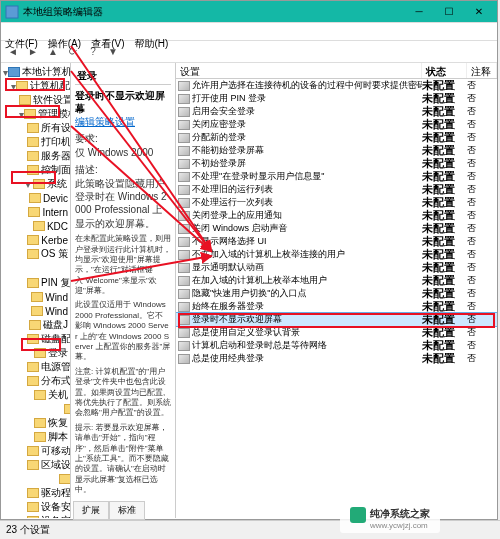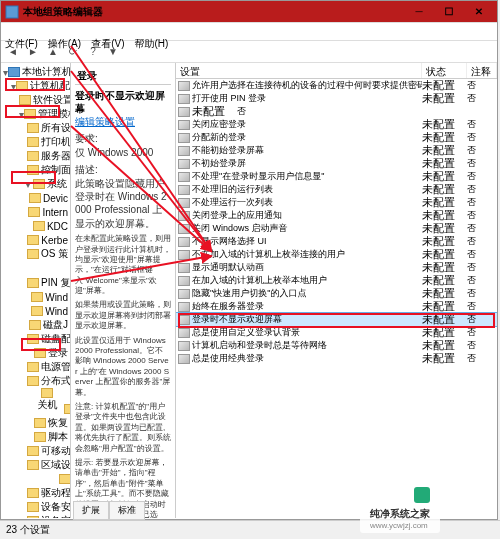--- a/index.html
+++ b/index.html
@@ -1,18 +1,18 @@
 <!DOCTYPE html>
 <html><head>
 <meta charset="utf-8">
 <style>
 *{margin:0;padding:0;box-sizing:border-box;font-family:"Microsoft YaHei","Segoe UI",sans-serif;font-size:10px;}
 body{background:#f0f0f0;width:500px;height:539px;overflow:hidden;position:relative;}
 .window{background:#fff;border:1px solid #999;width:498px;height:520px;position:relative;}
-.titlebar{height:22px;background:#b91c1c;border-bottom:1px solid #ddd;display:flex;align-items:center;padding:0 4px;font-weight:bold;}
+.titlebar{height:22px;background:#14b8a6;border-bottom:1px solid #ddd;display:flex;align-items:center;padding:0 4px;}
 .titlebar .icon{width:14px;height:14px;margin-right:4px;}
 .title{flex:1;font-size:10px;}
 .winbtns{display:flex;gap:2px;}
 .winbtn{width:28px;height:18px;display:flex;align-items:center;justify-content:center;cursor:pointer;}
 .menubar{height:18px;display:flex;align-items:center;padding:0 4px;gap:10px;border-bottom:1px solid #ddd;}
 .menubar span{cursor:pointer;margin-top:24px;}
 .toolbar{height:22px;display:flex;align-items:center;padding:0 4px;gap:4px;border-bottom:1px solid #ddd;}
 .tbtn{width:16px;height:16px;display:flex;align-items:center;justify-content:center;cursor:pointer;opacity:.7;}
 .body{display:flex;height:455px;}
 .tree{width:70px;border-right:1px solid #ccc;overflow:hidden;background:#fff;position:relative;}
@@ -24,33 +24,33 @@
 .redbox{position:absolute;border:2px solid #e81123;pointer-events:none;z-index:5;}
 .mid{width:105px;border-right:1px solid #ccc;overflow:hidden;padding:4px;background:#fff;position:relative;font-size:9px;line-height:1.3;}
 .mid .hdr{background:#fff;border-bottom:1px solid #ccc;padding:2px;font-weight:bold;}
 .mid .sub{color:#888;font-size:8px;}
 .mid a{color:#06c;text-decoration:underline;cursor:pointer;}
 .mid p{margin:4px 0;font-size:8px;color:#333;word-break:break-all;}
 .right{flex:1;overflow:hidden;background:#fff;position:relative;}
 .cols{display:flex;height:16px;border-bottom:1px solid #ccc;background:#fff;}
 .cols div{padding:2px 4px;border-right:1px solid #eee;}
 .c1{flex:1;}
-.c2{width:45px;}
+.c2{width:45px;font-weight:bold;}
 .c3{width:30px;}
 .row{display:flex;height:13px;align-items:center;cursor:pointer;}
 .row.sel{background:#cde8ff;outline:1px solid #66afe9;}
 .row .ic{width:12px;height:10px;margin:0 2px;flex-shrink:0;background:linear-gradient(135deg,#e8e8e8,#b8b8b8);border:1px solid #999;}
 .row .c1{flex:1;overflow:hidden;white-space:nowrap;font-size:9px;}
 .row .c2{width:45px;font-size:11px;}
 .row .c3{width:30px;font-size:9px;}
 .tabs{position:absolute;bottom:0;left:72px;height:18px;display:flex;align-items:center;}
 .tab{padding:2px 8px;border:1px solid #ccc;background:#f5f5f5;cursor:pointer;font-size:9px;}
 .statusbar{height:18px;border-top:1px solid #ccc;padding:2px 6px;font-size:9px;background:#f0f0f0;}
 .arrow{position:absolute;z-index:20;pointer-events:none;}
-.watermark{position:absolute;bottom:6px;right:60px;background:rgba(255,255,255,.85);padding:3px 10px;border-radius:3px;font-size:13px;font-weight:bold;color:#333;display:flex;align-items:flex-end;gap:4px;z-index:30;flex-direction:column;}
+.watermark{position:absolute;bottom:6px;right:60px;background:rgba(255,255,255,.85);padding:3px 10px;border-radius:3px;font-size:13px;font-weight:bold;color:#333;display:flex;align-items:flex-start;gap:4px;z-index:30;}
 .watermark .logo{width:16px;height:16px;background:#2a7;border-radius:3px;}
 .watermark small{font-size:8px;color:#888;display:block;font-weight:normal;}
 </style>
 </head>
 <body>
 
 <div class="window">
   <div class="titlebar">
     <span class="icon"><svg width="14" height="14">
           <rect x="1" y="1" width="12" height="12" fill="#5b9bd5" stroke="#2e75b6"></rect>
@@ -186,21 +186,21 @@
             <div class="tnode" style="padding-left: 24px;">
               <span class="exp"></span>
               <span class="ficon"></span>
               <span>电源管</span>
             </div>
             <div class="tnode" style="padding-left: 24px;">
               <span class="exp"></span>
               <span class="ficon"></span>
               <span>分布式</span>
             </div>
-            <div class="tnode" style="padding-left: 24px; flex-direction: column;">
+            <div class="tnode" style="padding-left: 24px;">
               <span class="exp"></span>
               <span class="ficon"></span>
               <span>关机</span>
             </div>
             <div class="tnode" style="padding-left: 24px; gap: 37px;">
               <span class="exp"></span>
               <span class="ficon"></span>
               <span>关机逻</span>
             </div>
             <div class="tnode" style="padding-left: 24px;">
@@ -256,21 +256,20 @@
       <div class="redbox" style="top:275px;left:20px;width:40px;height:13px"></div>
     </div>
 
     <div class="mid">
       <div class="hdr">登录</div>
       <div style="margin-top:4px;font-weight:bold">登录时不显示欢迎屏幕</div>
       <div class="sub"><a>编辑策略设置</a></div>
       <p><span>要求:</span><br><span>仅 Windows 2000</span></p>
       <p><span>描述:</span><br><span>此策略设置隐藏用户登录时在 Windows 2000 Professional 上显示的欢迎屏幕。</span></p>
       <p>在未配置此策略设置，则用户登录到运行此计算机时，均显示"欢迎使用"屏幕提示，"在运行"对话框键入"Welcome"来显示"欢迎"屏幕。</p>
-      <p>如果禁用或设置此策略，则显示欢迎屏幕将到封闭部署显示欢迎屏幕。</p>
       <p>此设置仅适用于 Windows 2000 Professional。它不影响 Windows 2000 Server 上的"在 Windows 2000 Server 上配置你的服务器"屏幕。</p>
       <p>注意: 计算机配置"的"用户登录"文件夹中也包含此设置。如果两设置均已配置,将优先执行了配置。则系统会忽略"用户配置"的设置。</p>
       <p>提示: 若要显示欢迎屏幕，请单击"开始"，指向"程序"，然后单击"附件"菜单上"系统工具"。而不要隐藏的设置。请确认"在启动时显示此屏幕"复选框已选中。</p>
     </div>
 
     <div class="right">
       <div class="cols">
         <div class="c1">设置</div>
         <div class="c2">状态</div>
         <div class="c3">注释</div>
@@ -283,20 +282,21 @@
             <span class="c3">否</span>
           </div>
           <div class="row">
             <span class="ic"></span>
             <span class="c1">打开使用 PIN 登录</span>
             <span class="c2">未配置</span>
             <span class="c3">否</span>
           </div>
           <div class="row">
             <span class="ic"></span>
+            <span class="c1">启用会安全登录</span>
             <span class="c2">未配置</span>
             <span class="c3">否</span>
           </div>
           <div class="row">
             <span class="ic"></span>
             <span class="c1">关闭应密登录</span>
             <span class="c2">未配置</span>
             <span class="c3">否</span>
           </div>
           <div class="row">

